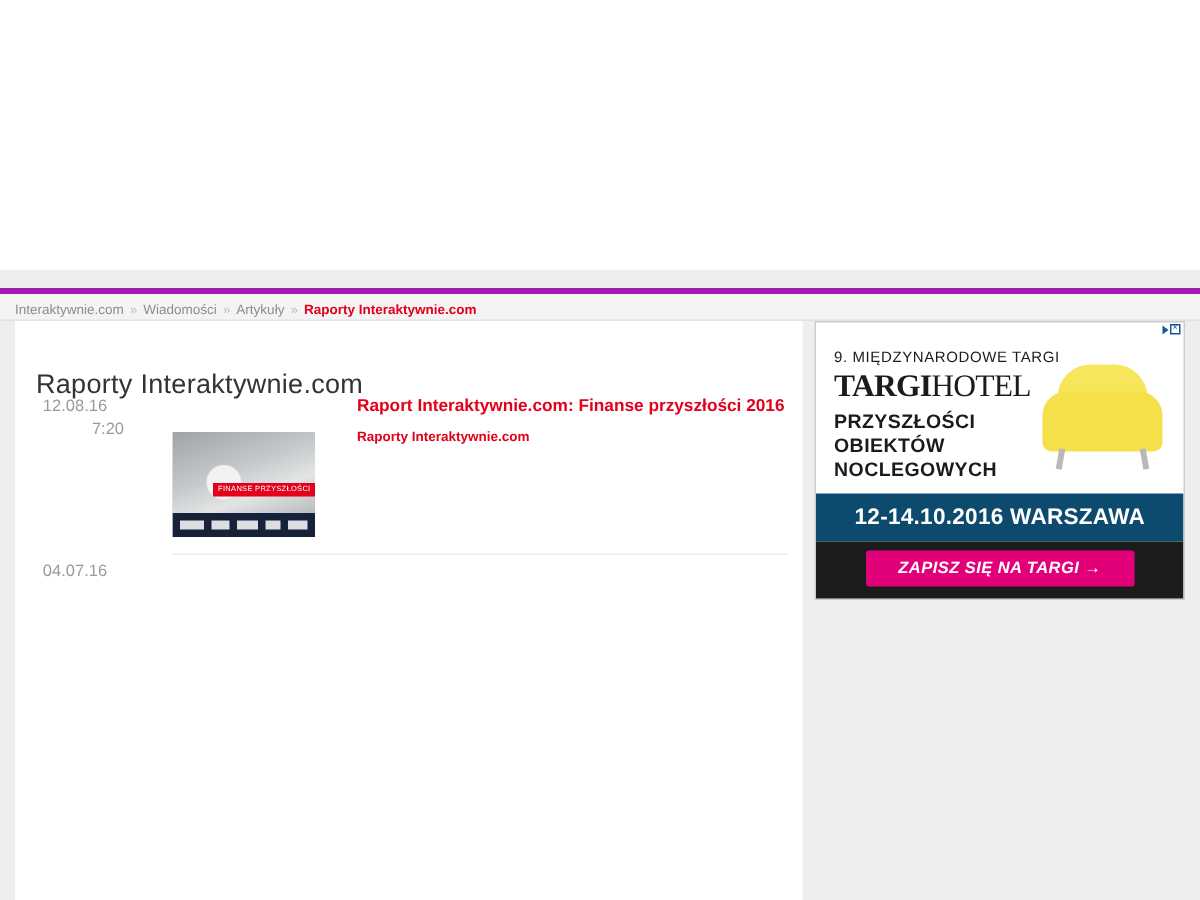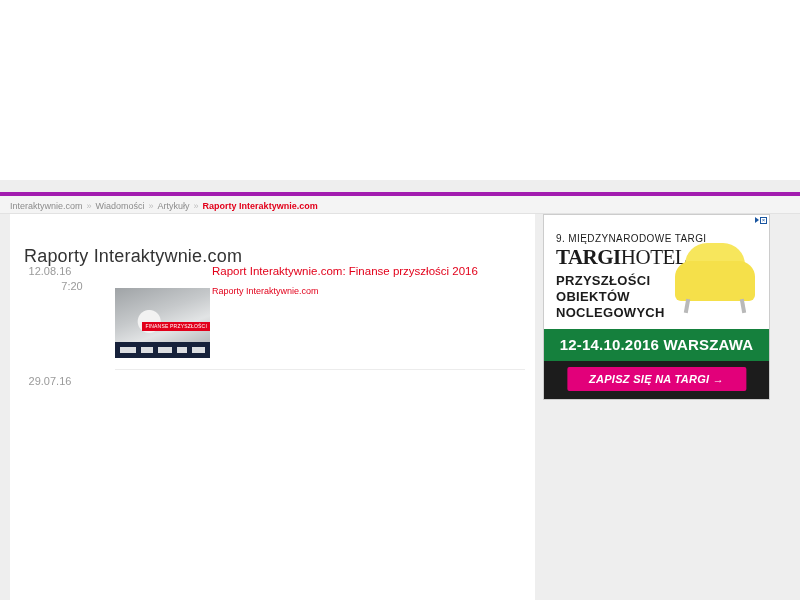--- a/index.html
+++ b/index.html
@@ -162,23 +162,24 @@
     opacity: 0.85;
   }
   .thumb .thumb-bar .lb1 { left: 5px; width: 16px; }
   .thumb .thumb-bar .lb2 { left: 26px; width: 12px; }
   .thumb .thumb-bar .lb3 { left: 43px; width: 14px; }
   .thumb .thumb-bar .lb4 { left: 62px; width: 10px; }
   .thumb .thumb-bar .lb5 { left: 77px; width: 13px; }
 
   .article-body {
     position: absolute;
-    left: 202px;
+    left: 228px;
     top: 0;
     width: 305px;
+    font-weight: bold;
   }
   .article-title {
     display: block;
     color: #e2001a;
     font-size: 11.5px;
     line-height: 14px;
     text-decoration: none;
     margin-bottom: 8px;
   }
   .article-lead {
@@ -203,21 +204,21 @@
   }
   .divider-1 { top: 155px; }
 
   .article-2 { top: 160px; }
 
   
   .ad {
     position: absolute;
     left: 543px;
     top: 214px;
-    width: 227px;
+    width: 247px;
     height: 186px;
     background: #ffffff;
     border: 1px solid #cccccc;
     box-sizing: border-box;
     overflow: hidden;
   }
   .ad-choices {
     position: absolute;
     right: 2px;
     top: 1px;
@@ -328,21 +329,21 @@
     width: 4px; height: 14px;
     background: #b9b9b9;
     transform: rotate(-10deg);
   }
   .ad-band {
     position: absolute;
     left: 0;
     top: 114px;
     width: 100%;
     height: 32px;
-    background: #15803d;
+    background: #0c4a6e;
   }
   .ad-band-text {
     position: absolute;
     left: 0;
     top: 0;
     width: 100%;
     height: 32px;
     line-height: 32px;
     text-align: center;
     color: #ffffff;
@@ -416,21 +417,21 @@
       <div class="article-body">
         <a href="#" class="article-title">Raport Interaktywnie.com: Finanse przyszłości 2016</a>
         <a href="#" class="article-source">Raporty Interaktywnie.com</a>
       </div>
     </div>
 
     <div class="divider divider-1"></div>
 
     <div class="article article-2">
       <div class="date-col">
-        <span class="d-date">29.07.16</span>
+        <span class="d-date">04.07.16</span>
         <span class="d-time"></span>
       </div>
     </div>
 
   </div>
 
   <div class="ad">
     <div class="ad-choices">
       <span class="tri"></span><span class="xbox">×</span>
     </div>

